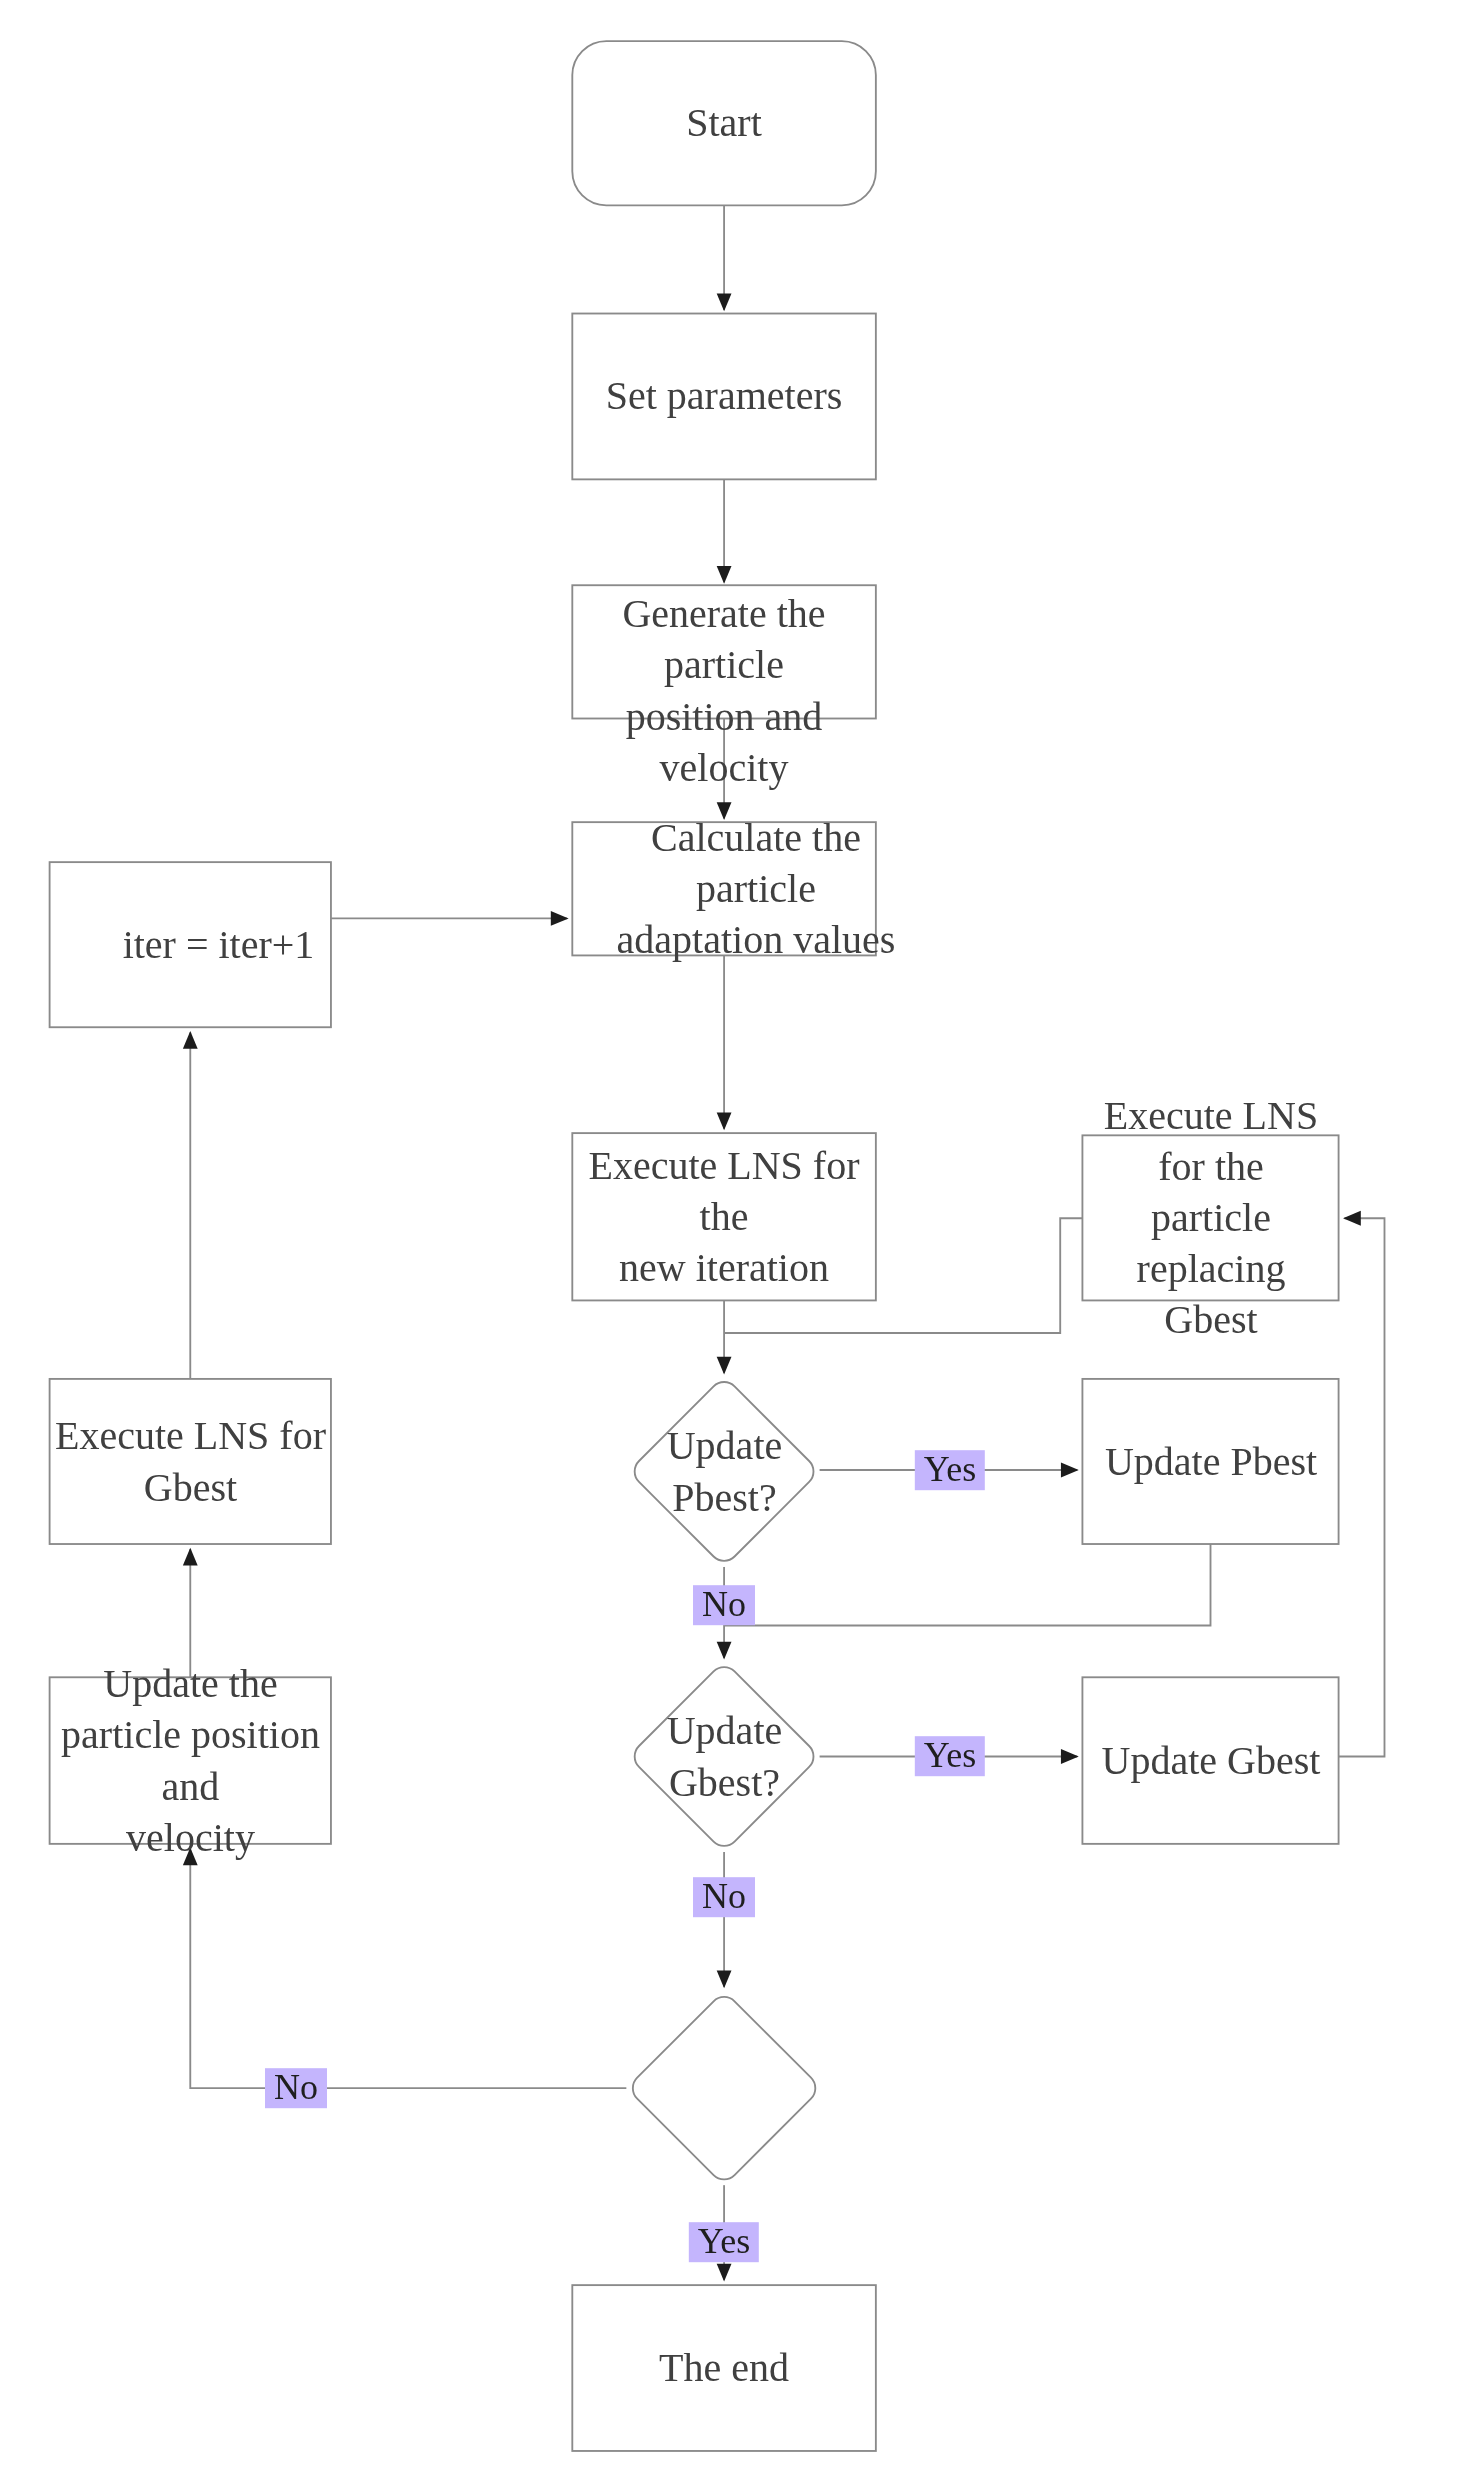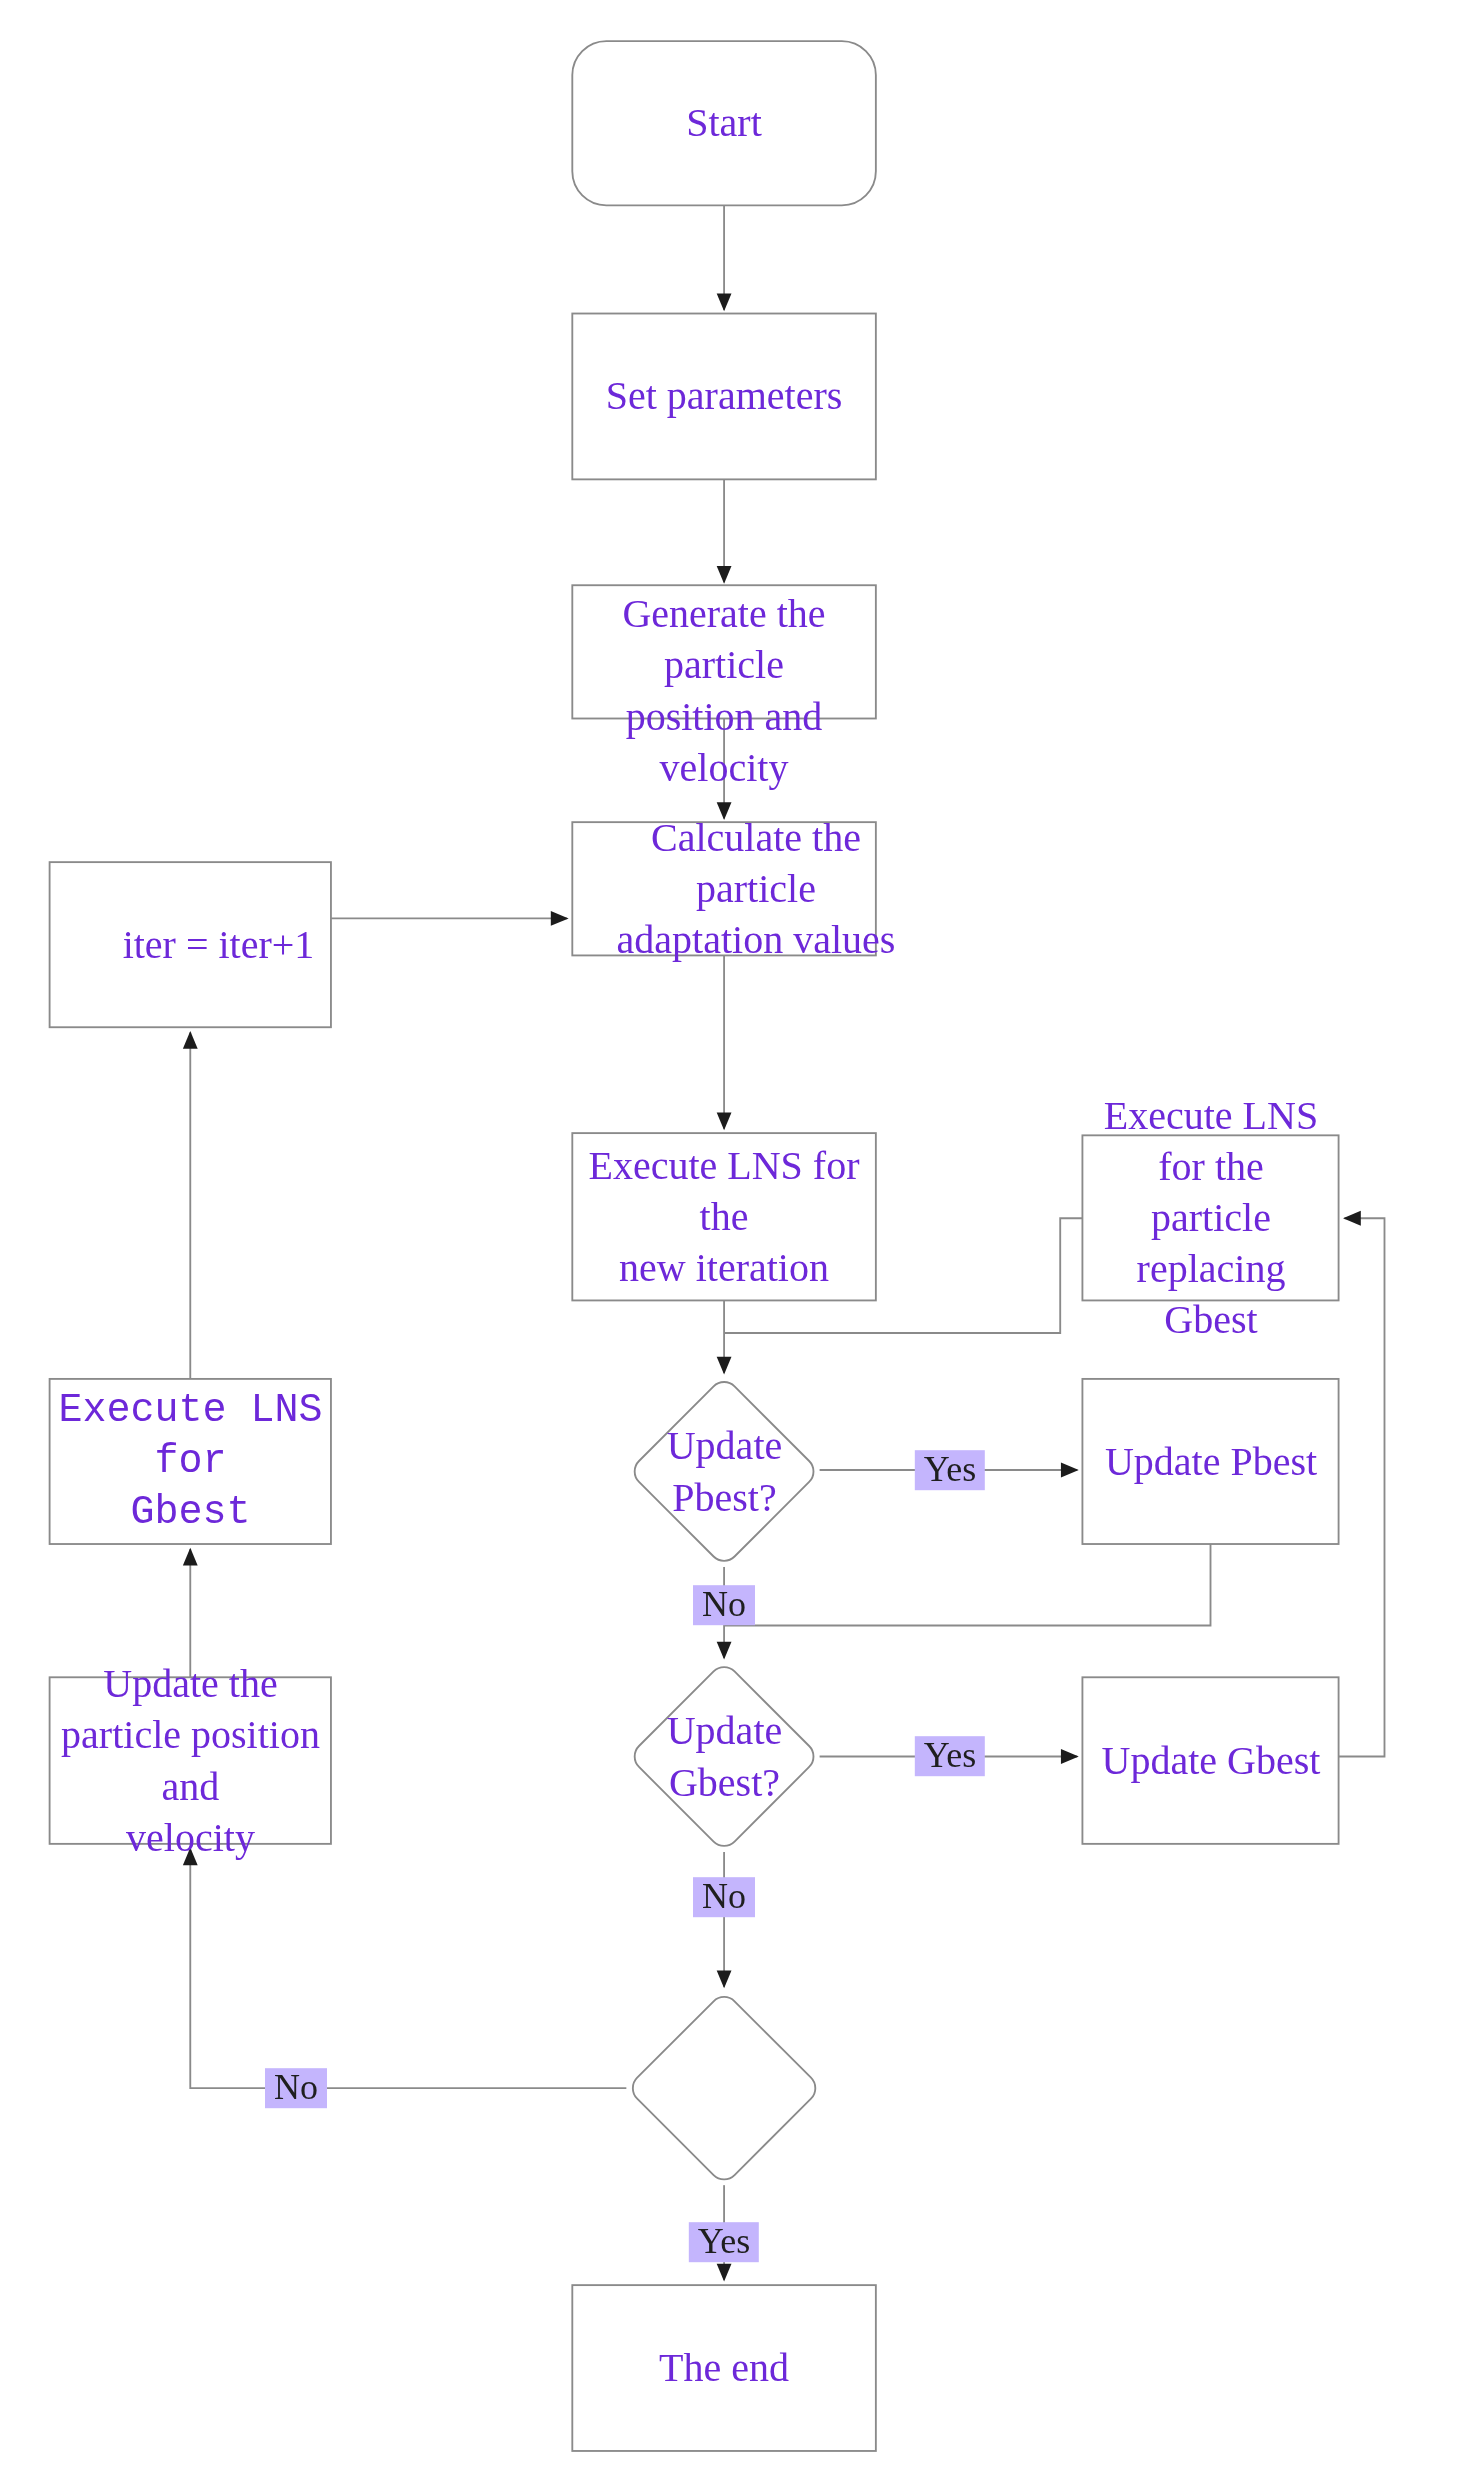--- a/index.html
+++ b/index.html
@@ -12,21 +12,21 @@
     overflow:hidden;
   }
   .canvas svg{position:absolute;left:0;top:0;}
   .node{
     position:absolute;
     display:flex;
     align-items:center;
     justify-content:center;
     text-align:center;
     white-space:pre-line;
-    color:#6d28d9;
+    color:#404040;
     font-size:40px;
     line-height:1.28;
   }
   .edge-label{
     position:absolute;
     transform:translate(-50%,-50%);
     background:#c4b5fd;
     padding:0 9px;
     color:#1f1f1f;
     font-size:36px;
@@ -94,21 +94,21 @@
   <div class="node" style="left:1083px;top:1135px;width:256px;height:165px;">Execute LNS for the
 particle replacing
 Gbest</div>
   <div class="node" style="left:621px;top:1375px;width:207px;height:193px;">Update
 Pbest?</div>
   <div class="node" style="left:1083px;top:1379px;width:256px;height:165px;">Update Pbest</div>
   <div class="node" style="left:621px;top:1660px;width:207px;height:193px;">Update
 Gbest?</div>
   <div class="node" style="left:1083px;top:1677px;width:256px;height:167px;">Update Gbest</div>
   <div class="node" style="left:50px;top:862px;width:337px;height:165px;text-align:right;">iter = iter+1</div>
-  <div class="node" style="left:50px;top:1379px;width:281px;height:165px;font-family:Liberation Mono, monospace;">Execute LNS for
+  <div class="node" style="left:50px;top:1379px;width:281px;height:165px;">Execute LNS for
 Gbest</div>
   <div class="node" style="left:50px;top:1677px;width:281px;height:167px;">Update the
 particle position and
 velocity</div>
   <div class="node" style="left:572px;top:2285px;width:304px;height:166px;">The end</div>
 
   <div class="edge-label" style="left:950px;top:1470px;">Yes</div>
   <div class="edge-label" style="left:724px;top:1605px;">No</div>
   <div class="edge-label" style="left:950px;top:1756px;">Yes</div>
   <div class="edge-label" style="left:724px;top:1897px;">No</div>

